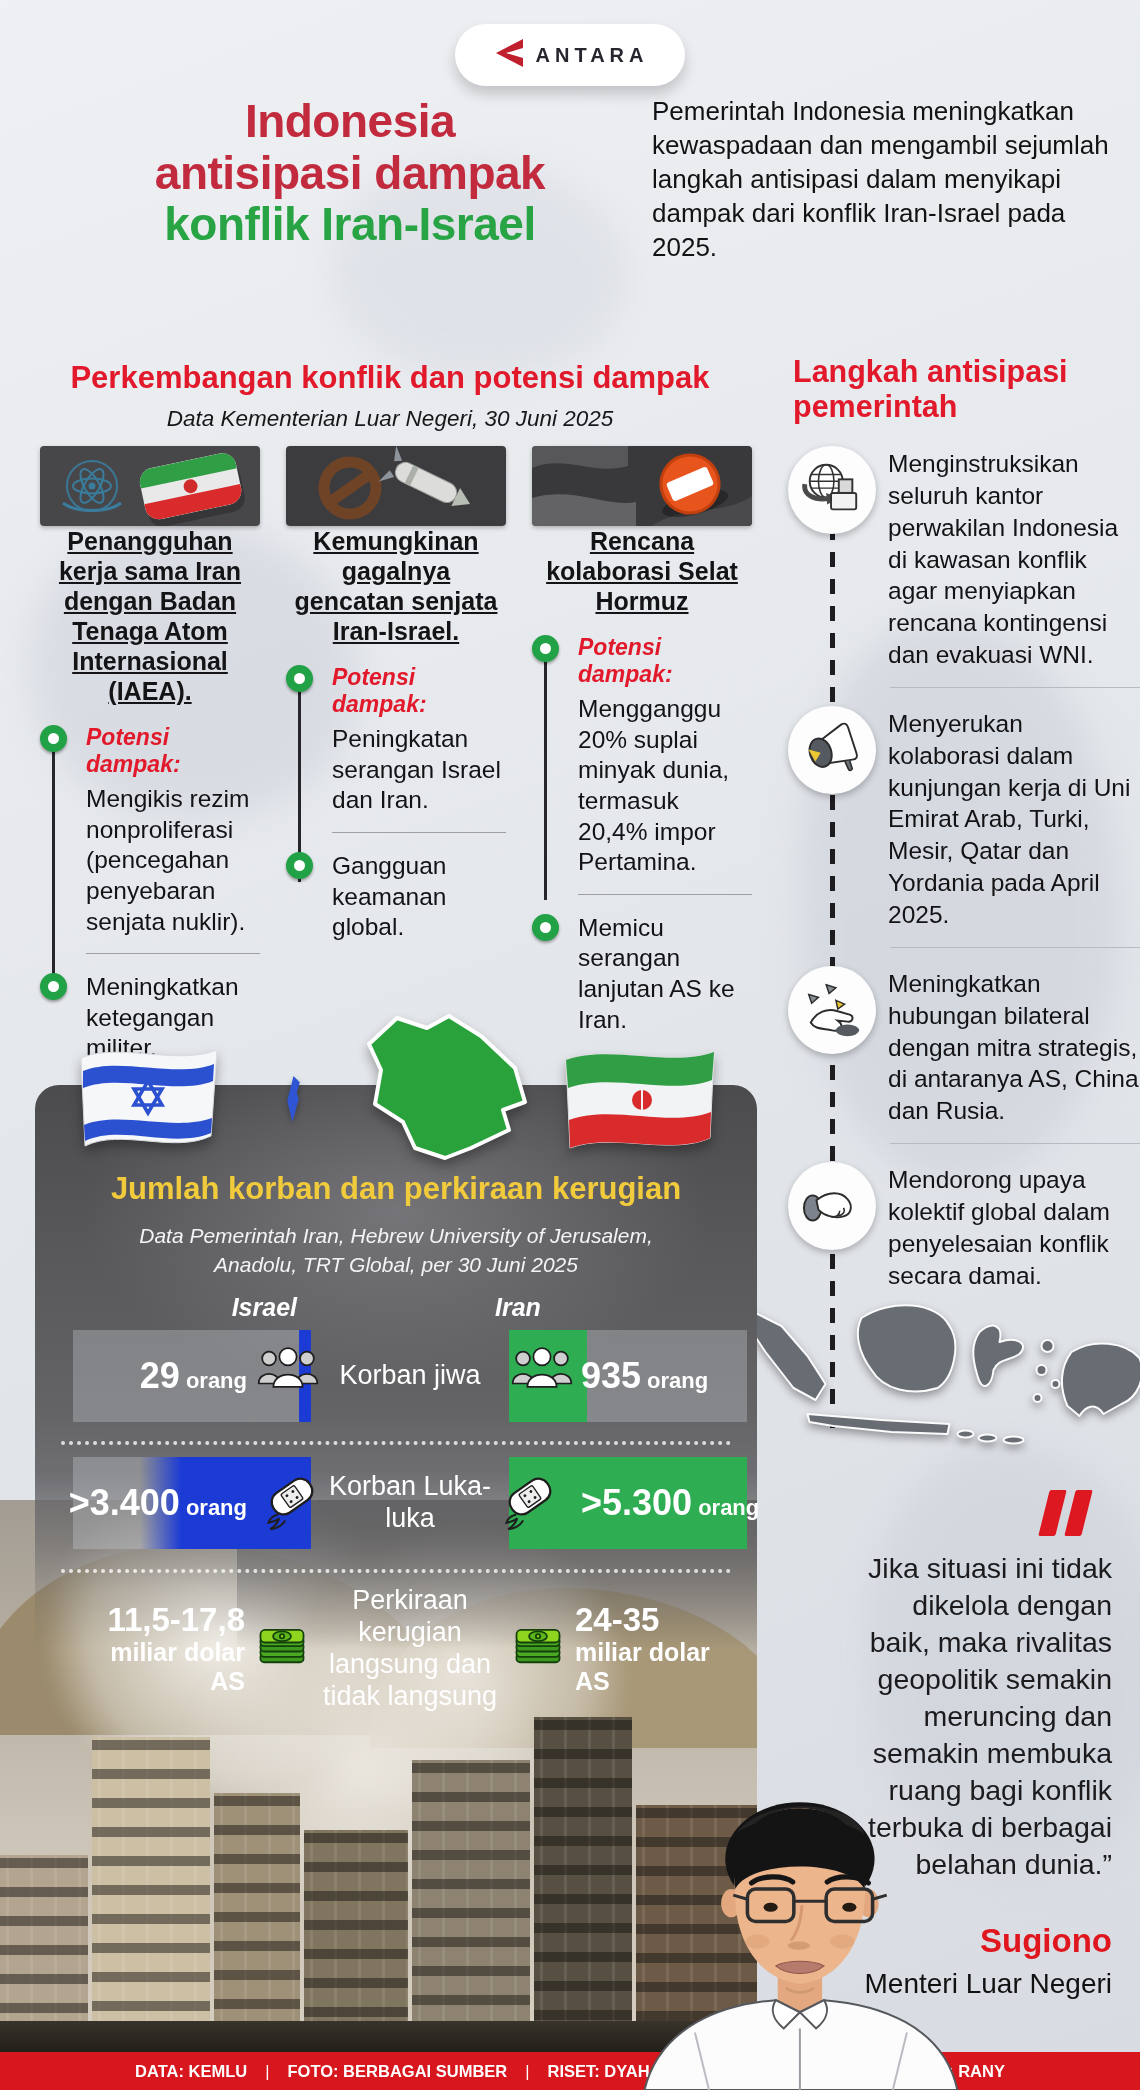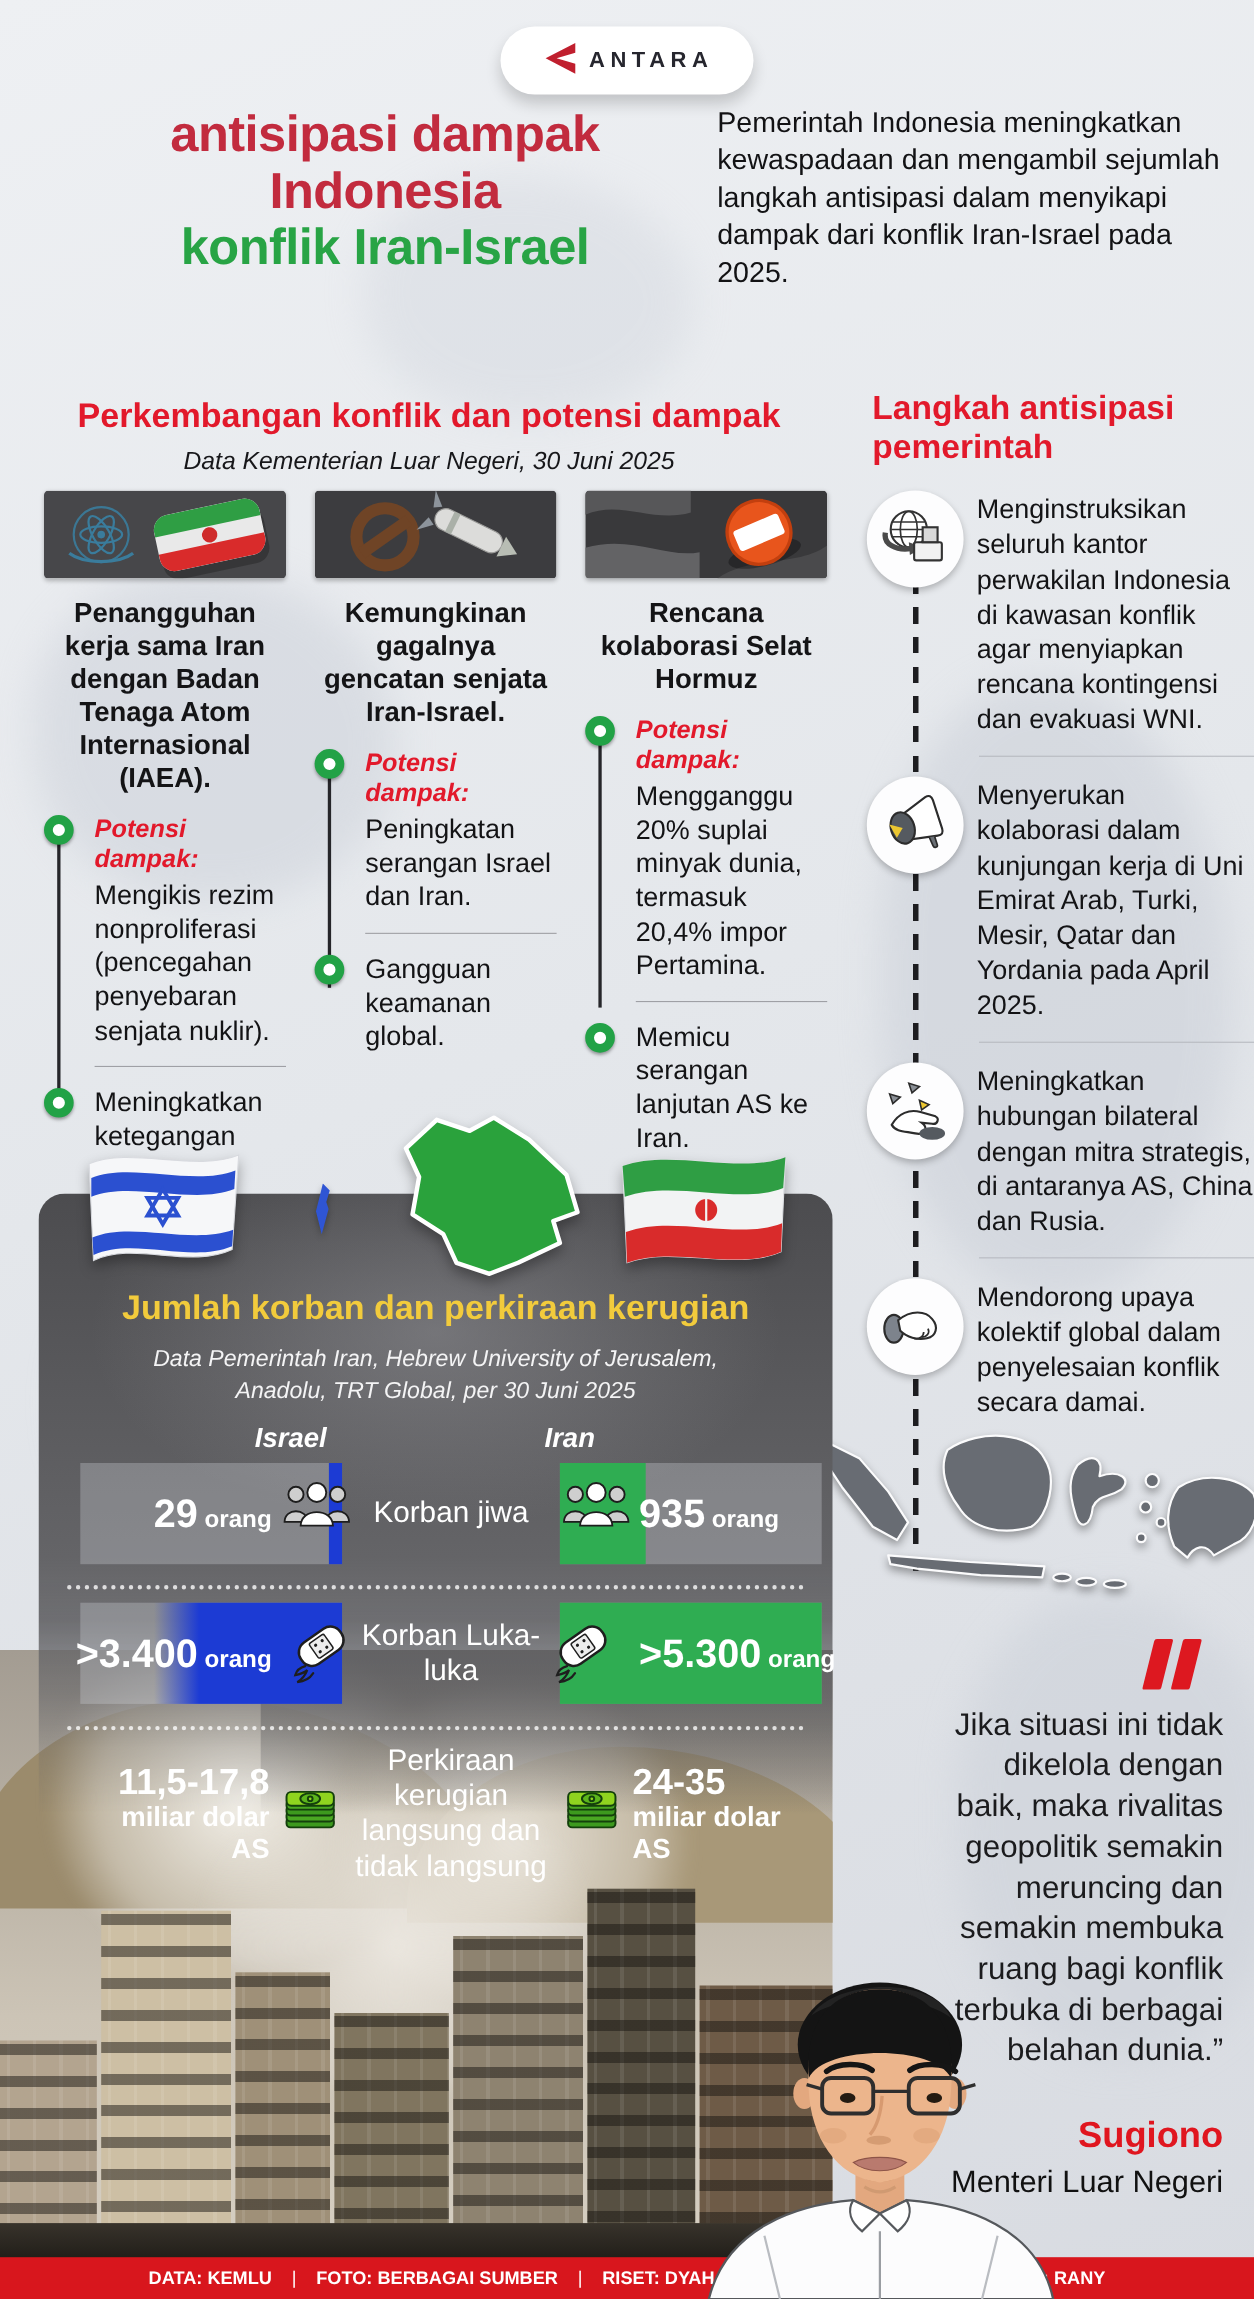--- a/index.html
+++ b/index.html
@@ -32,21 +32,21 @@
   .lsub{position:absolute;left:35px;top:406px;width:710px;text-align:center;
     font-style:italic;font-size:22.5px;color:#17171a;}
   .rheader{position:absolute;left:793px;top:354px;width:340px;color:#e2192b;
     font-weight:800;font-size:30.5px;line-height:1.15;}
 
   
   .cols{position:absolute;left:40px;top:446px;width:712px;display:flex;gap:26px;}
   .col{flex:1;min-width:0;}
   .thumb{height:80px;border-radius:4px;overflow:hidden;box-shadow:0 2px 4px rgba(0,0,0,.25);}
   .thumb svg{display:block;}
-  .col-title{margin-top:16px;text-align:center;font-weight:800;font-size:25px;line-height:1.2;color:#141416;}
+  .col-title{margin-top:0;text-align:center;font-weight:800;font-size:25px;line-height:1.2;color:#141416;text-decoration:underline;}
   .items{position:relative;margin-top:18px;}
   .items .vline{position:absolute;left:12px;top:18px;width:3px;background:#26262a;}
   .block{position:relative;padding-left:46px;}
   .dot{position:absolute;left:0;top:1px;width:27px;height:27px;border-radius:50%;
     background:#fff;border:8px solid #22a246;box-shadow:0 2px 3px rgba(0,0,0,.35);}
   .impact-label{color:#e2192b;font-style:italic;font-weight:800;font-size:23px;margin-bottom:6px;}
   .point-text{font-size:24.5px;line-height:1.25;color:#131315;}
   .col-div{border-bottom:1px solid #9fa0a5;margin:16px 0 18px 46px;}
 
   
@@ -336,22 +336,22 @@
   <div class="logo-pill">
     <span>
       <svg width="34" height="32" viewBox="0 0 34 32">
           <path d="M31,2 L4,16 L31,30 L31,21 L14,16 L31,11 Z" fill="#c01f2e"></path>
         </svg>
     </span>
     <span class="logo-text">ANTARA</span>
   </div>
 
   <div class="title">
+    <span class="red">Indonesia</span>
     <span class="red">antisipasi dampak</span>
-    <span class="red">Indonesia</span>
     <span class="green">konflik Iran-Israel</span>
   </div>
   <div class="intro">Pemerintah Indonesia meningkatkan kewaspadaan dan mengambil sejumlah langkah antisipasi dalam menyikapi dampak dari konflik Iran-Israel pada 2025.</div>
 
   <div class="lheader">Perkembangan konflik dan potensi dampak</div>
   <div class="lsub">Data Kementerian Luar Negeri, 30 Juni 2025</div>
   <div class="rheader">Langkah antisipasi pemerintah</div>
 
   <div class="cols">
     <div class="col">

